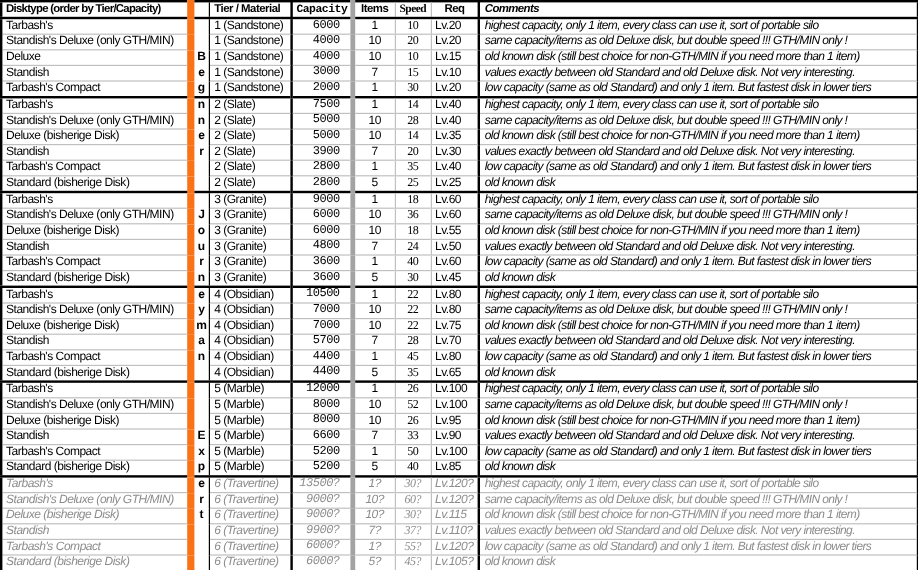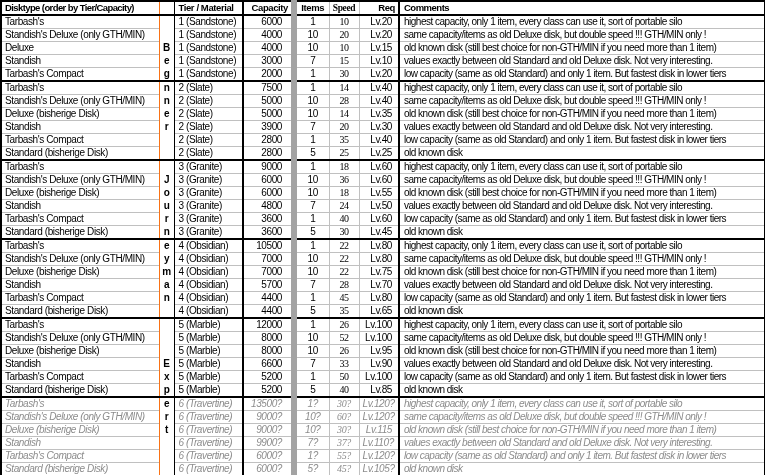--- a/index.html
+++ b/index.html
@@ -28,30 +28,30 @@
   }
   thead th {
     font-size:9.5px; font-weight:bold; height:11px;
     border-top:2px solid #000; border-bottom:2px solid #000;
     text-align:center;
   }
   th.c-name { text-align:left; letter-spacing:-0.6px; }
   th.c-comment { text-align:left; }
 
   
-  .c-name    { border-right:1px solid #f97316; text-align:left;margin-top:45px; }
+  .c-name    { border-right:6px solid #f97316; text-align:left;margin-top:45px; }
   .c-letter  { border-left:1px solid #000; border-right:1px solid #000;
                text-align:center; font-weight:bold; padding:0 1px; }
   .c-tier    { border-right:2px solid #000; text-align:left; padding-left:4px;margin-left:48px; }
-  .c-cap     { border-right:6px solid #a3a3a3; text-align:right; padding-right:9px; }
+  .c-cap     { border-right:4px solid #a3a3a3; text-align:right; padding-right:9px;font-family:Liberation Mono, monospace; }
   .c-items   { border-right:1px solid #c0c0c0; text-align:center; }
   .c-speed   { border-right:1px solid #c0c0c0; text-align:center;font-family:Liberation Serif, serif; }
-  .c-req     { border-right:2px solid #000; text-align:right; padding-right:6px; }
+  .c-req     { border-right:2px solid #000; padding-right:6px; }
   .c-comment { border-right:1px solid #000; text-align:left; padding-left:4px;
-               letter-spacing:-0.5px; }
+               letter-spacing:-0.5px;font-style:italic; }
 
   
   tbody td { border-top:1px solid #c0c0c0; }
   tbody td.c-letter { border-top:1px solid transparent; }
   
   tr.group-start td, tr.group-start td.c-letter { border-top:2px solid #000; }
 
   
   tr.muted td { color:#8c8c8c; font-style:italic; }
   tr.muted td.c-letter { color:#000; font-style:normal; }

